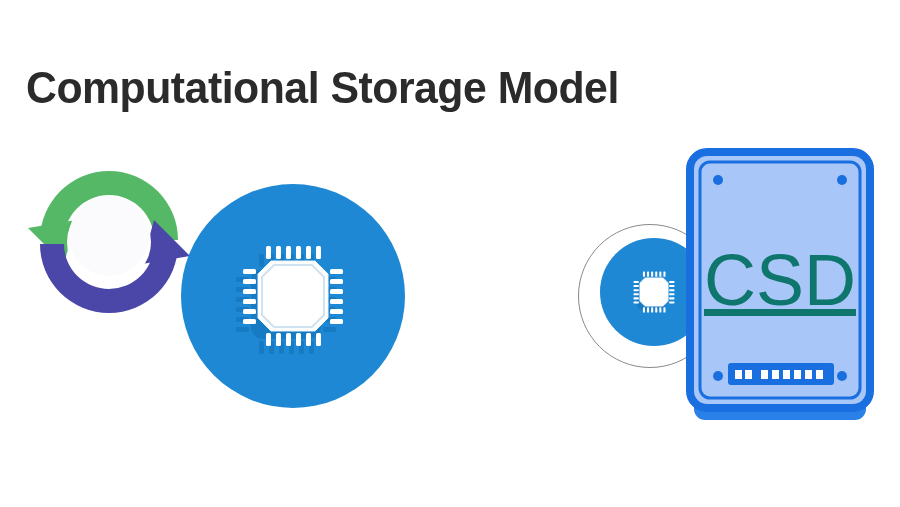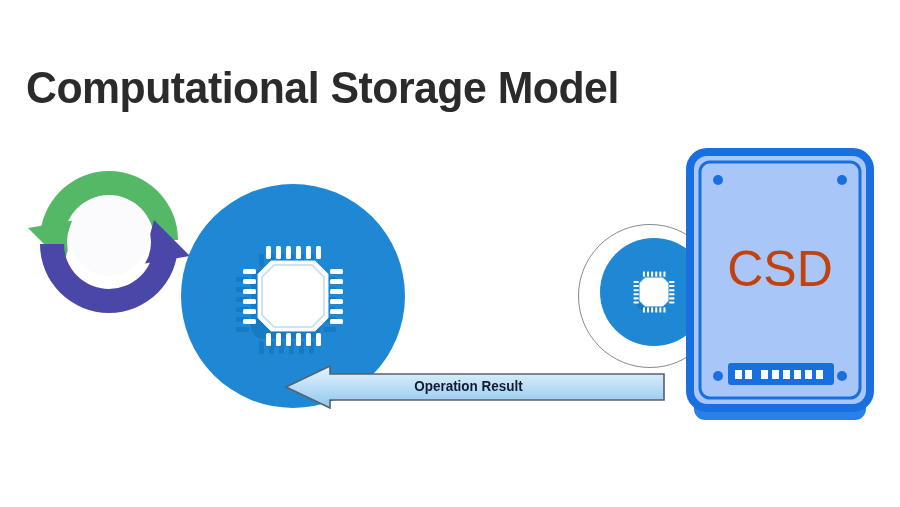--- a/index.html
+++ b/index.html
@@ -108,26 +108,27 @@
     height: 280px;
   }
   #csd-drive svg { display: block; width: 100%; height: 100%; }
   #csd-label {
     position: absolute;
     left: 0;
     top: 96px;
     width: 188px;
     text-align: center;
     font-family: "Liberation Sans", sans-serif;
-    font-size: 50px;
+    font-size: 72px;
     font-weight: 400;
-    color: #c2410c;
+    color: #0f766e;
     letter-spacing: 0px;
     line-height: 1;
     pointer-events: none;
+    text-decoration: underline;
   }
 
   
   .arrow-wrap { position: absolute; }
   .arrow-wrap svg { display: block; }
   .arrow-label {
     position: absolute;
     left: 0;
     width: 100%;
     text-align: center;
@@ -306,27 +307,14 @@
         <rect x="97" y="222" width="7" height="9"></rect>
         <rect x="108" y="222" width="7" height="9"></rect>
         <rect x="119" y="222" width="7" height="9"></rect>
         <rect x="130" y="222" width="7" height="9"></rect>
       </g>
     </svg>
     <div id="csd-label">CSD</div>
   </div>
 
 
-  <div id="arrow-result" class="arrow-wrap">
-    <svg width="382" height="44" viewBox="0 0 382 44" xmlns="http://www.w3.org/2000/svg">
-      <defs>
-        <linearGradient id="arrGradL" x1="0" y1="0" x2="0" y2="1">
-          <stop offset="0%" stop-color="#e5f2fc"></stop>
-          <stop offset="45%" stop-color="#bfe0f7"></stop>
-          <stop offset="100%" stop-color="#8cc6ee"></stop>
-        </linearGradient>
-      </defs>
-      <path d="M 2 22 L 46 1 L 46 9 L 380 9 L 380 35 L 46 35 L 46 43 Z" fill="url(#arrGradL)" stroke="#5a6068" stroke-width="1.6" stroke-linejoin="miter"></path>
-    </svg>
-    <div class="arrow-label">Operation Result</div>
-  </div>
 
 </div>
 
 </body></html>

